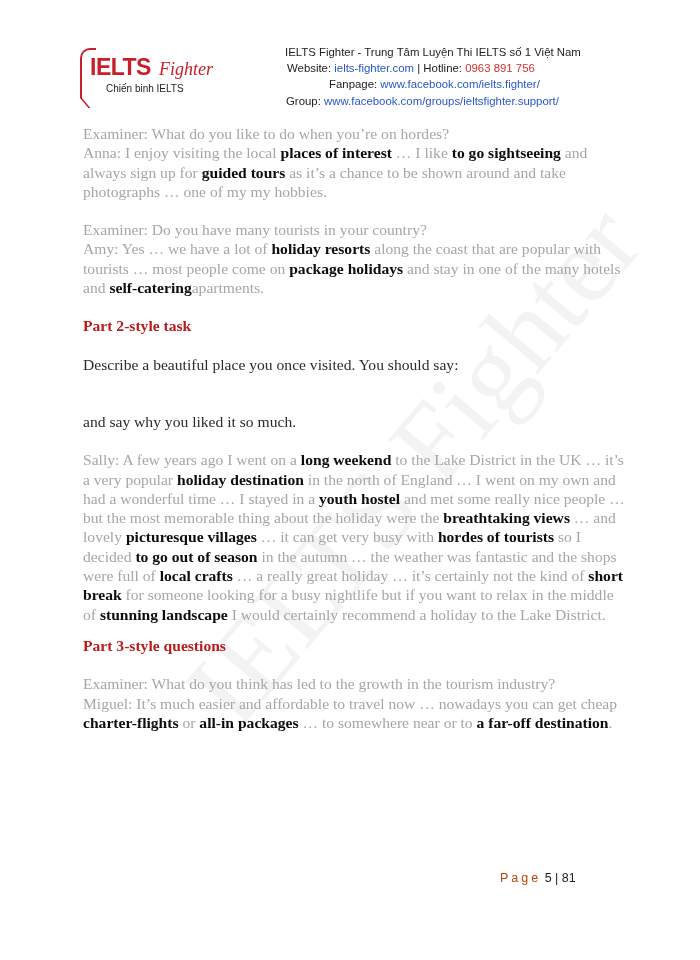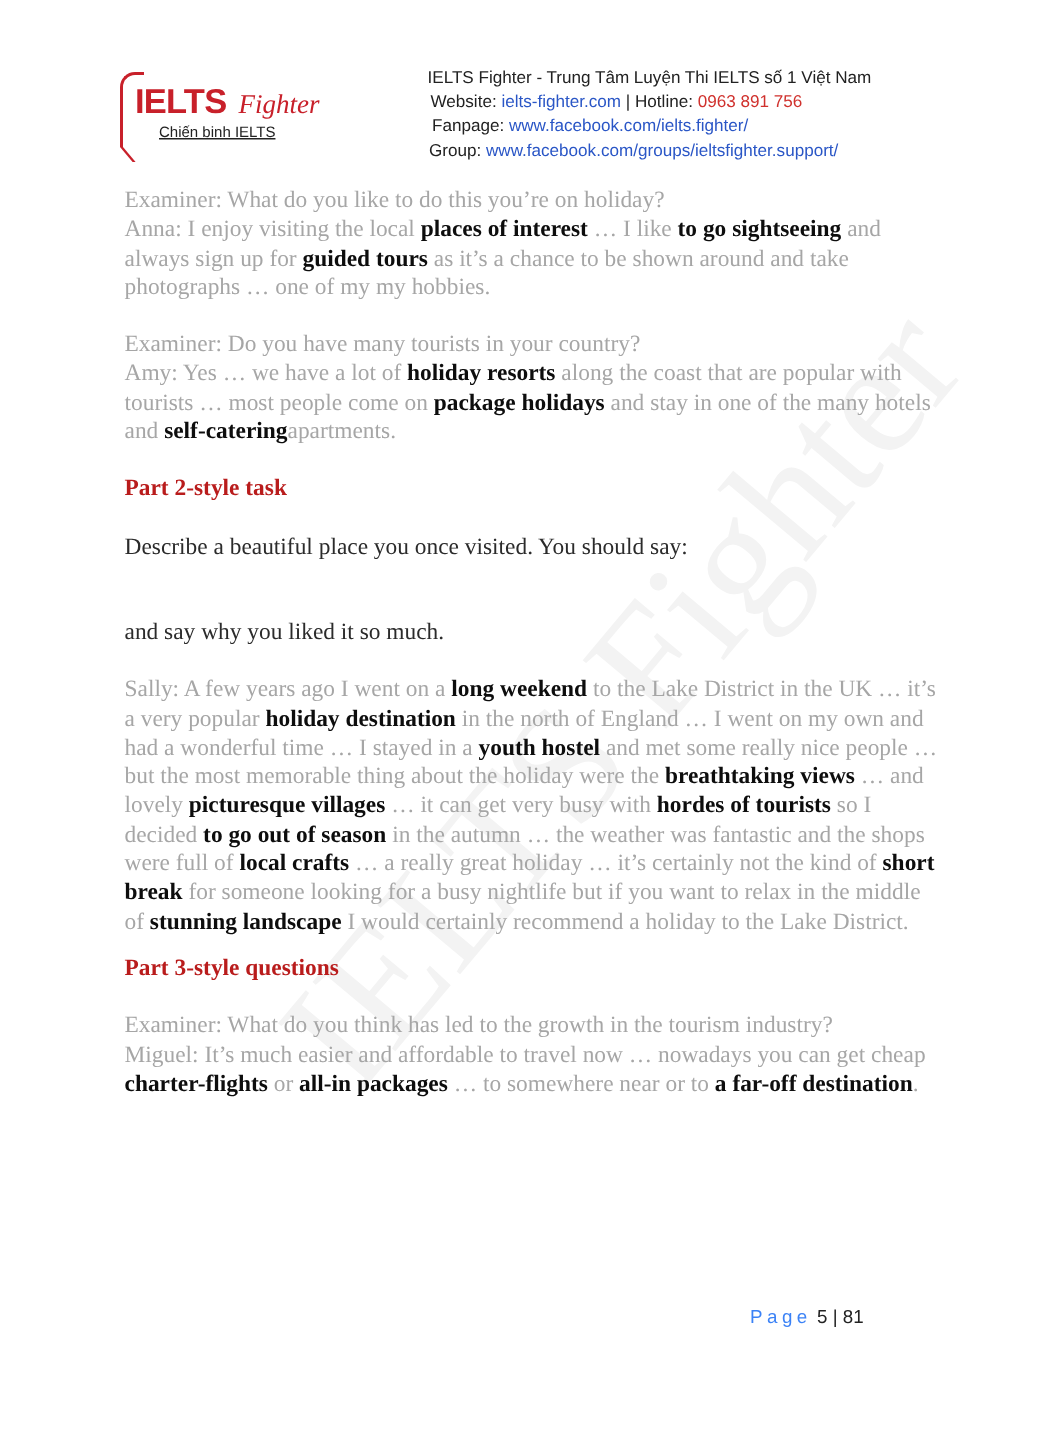--- a/index.html
+++ b/index.html
@@ -96,35 +96,34 @@
     }
     .logo-tagline {
       position: absolute;
       left: 26px;
       top: 40px;
       font-family: "Liberation Sans", "DejaVu Sans", sans-serif;
       font-size: 10px;
       color: #222222;
       line-height: 1;
       white-space: nowrap;
-      text-decoration: underline;
     }
     .header-info {
       position: absolute;
       left: 285px;
       top: 44px;
       font-family: "Liberation Sans", "DejaVu Sans", sans-serif;
       font-size: 11.4px;
       line-height: 16.2px;
       color: #222222;
       white-space: nowrap;
     }
     .header-info .line { display: block; }
     .header-info .line.l2 { padding-left: 2px; }
-    .header-info .line.l3 { padding-left: 3px; }
+    .header-info .line.l3 { padding-left: 3px; text-align: center; }
     .header-info .line.l4 { padding-left: 1px; }
     .link {
       color: #2a56c6;
     }
     .hotline {
       color: #d0312d;
     }
 
     
     .content {
@@ -181,21 +180,21 @@
       position: absolute;
       left: 500px;
       top: 871px;
       font-family: "Liberation Sans", "DejaVu Sans", sans-serif;
       font-size: 12.5px;
       color: #222222;
       white-space: nowrap;
       z-index: 2;
     }
     .footer .page-word {
-      color: #3b82f6;
+      color: #c2410c;
       letter-spacing: 3px;
       text-align: right;
     }
   </style>
 </head>
 <body>
 
 <div class="page">
 
   <div class="watermark">IELTS Fighter</div>
@@ -211,21 +210,21 @@
     <div class="header-info">
       <span class="line l1">IELTS Fighter - Trung Tâm Luyện Thi IELTS số 1 Việt Nam</span>
       <span class="line l2"><span>Website: </span><a class="link">ielts-fighter.com</a><span> | </span><span>Hotline: </span><span class="hotline">0963 891 756</span></span>
       <span class="line l3"><span>Fanpage: </span><a class="link">www.facebook.com/ielts.fighter/</a></span>
       <span class="line l4"><span>Group: </span><a class="link">www.facebook.com/groups/ieltsfighter.support/</a></span>
     </div>
   </div>
 
   <div class="content">
 
-    <p class="para grey">Examiner: What do you like to do this you’re on holiday?</p>
+    <p class="para grey">Examiner: What do you like to do when you’re on hordes?</p>
     <p class="para grey">Anna: I enjoy visiting the local <b class="kw">places of interest</b> … I like <b class="kw">to go sightseeing</b> and always sign up for <b class="kw">guided tours</b> as it’s a chance to be shown around and take photographs … one of my my hobbies.</p>
 
     <div class="gap-1"></div>
 
     <p class="para grey">Examiner: Do you have many tourists in your country?</p>
     <p class="para grey">Amy: Yes … we have a lot of <b class="kw">holiday resorts</b> along the coast that are popular with tourists … most people come on <b class="kw">package holidays</b> and stay in one of the many hotels and <b class="kw">self-catering</b>apartments.</p>
 
     <div class="gap-1"></div>
 
     <p class="heading">Part 2-style task</p>

